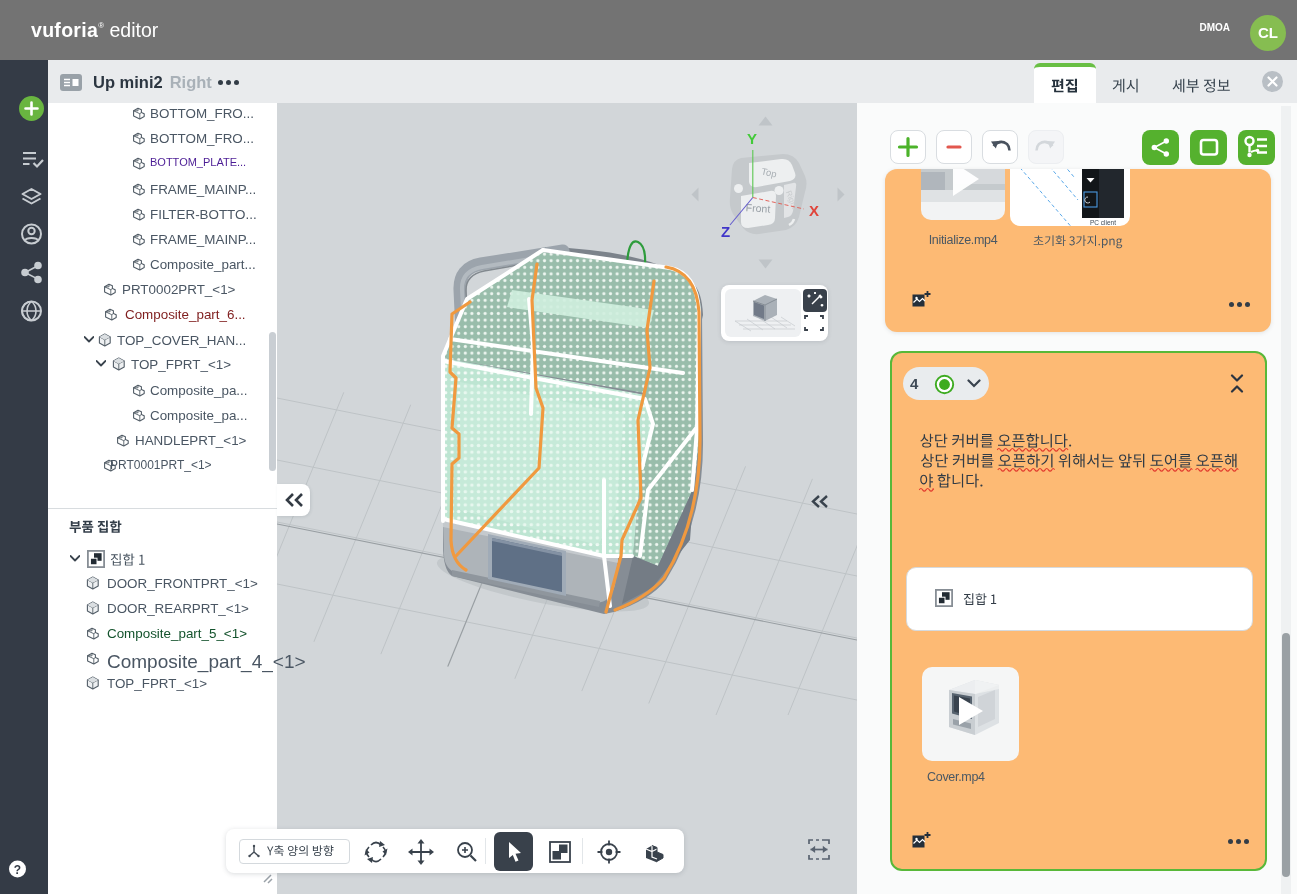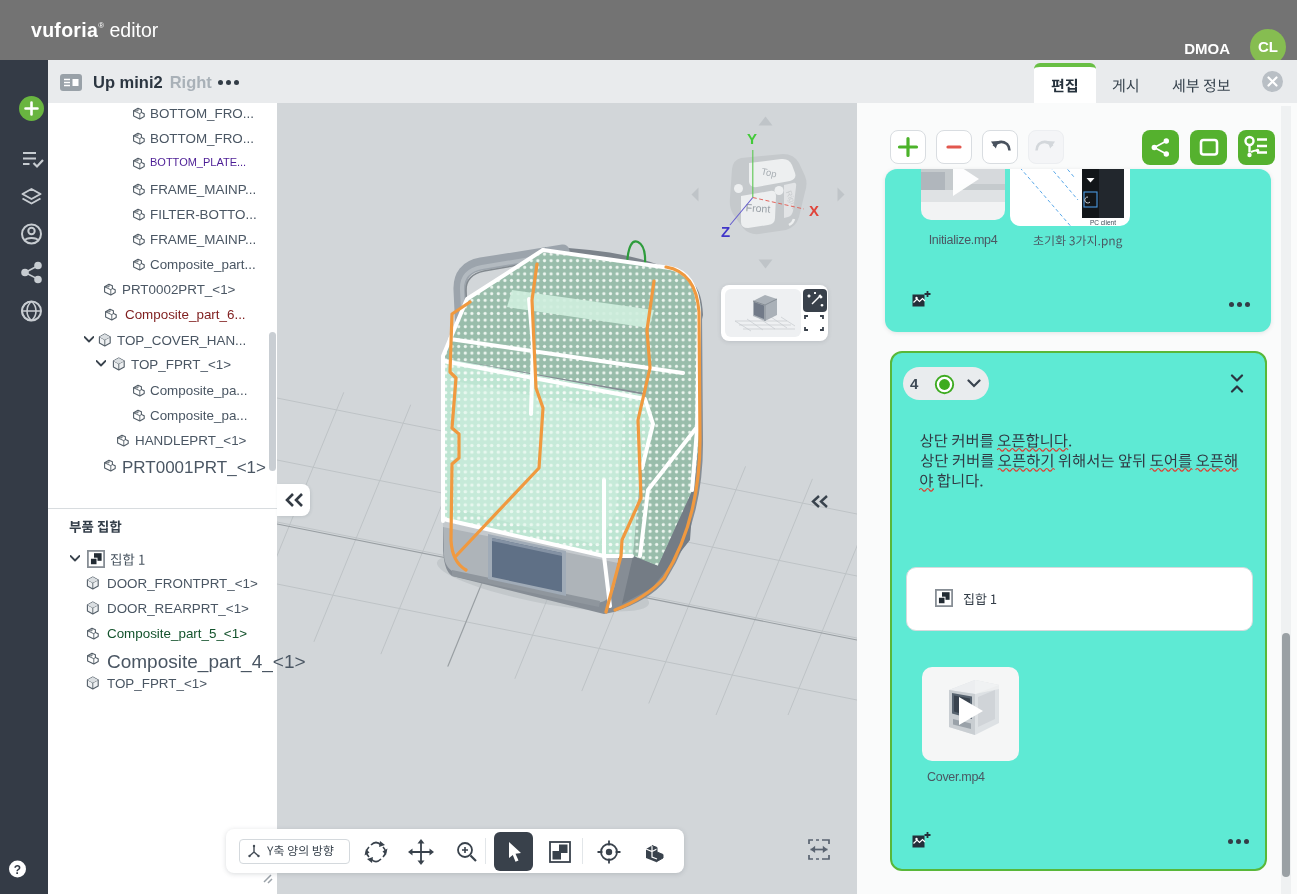--- a/index.html
+++ b/index.html
@@ -1,34 +1,34 @@
 <!DOCTYPE html>
 <html><head><meta charset="utf-8"><style>
 *{margin:0;padding:0;box-sizing:border-box}
 html,body{width:1297px;height:894px;overflow:hidden;font-family:"Liberation Sans",sans-serif;background:#fafbfb}
 .abs{position:absolute}
 #topbar{position:absolute;left:0;top:0;width:1297px;height:60px;background:#737373}
 #logo{position:absolute;left:31px;top:19px;color:#fff;font-size:19.5px;letter-spacing:0}
 #logo b{font-weight:700;letter-spacing:.3px}
 #logo sup{font-size:8px;vertical-align:9px}
-#dmoa{position:absolute;right:67px;top:40px;color:#fff;font-size:15px;font-weight:700;letter-spacing:0}
-#avatar{position:absolute;left:1250px;top:29px;width:36px;height:36px;border-radius:50%;background:#86bd51;color:#fff;font-size:15px;font-weight:700;text-align:center;line-height:36px}
+#dmoa{position:absolute;right:67px;top:22px;color:#fff;font-size:10px;font-weight:700;letter-spacing:0}
+#avatar{position:absolute;left:1250px;top:15px;width:36px;height:36px;border-radius:50%;background:#86bd51;color:#fff;font-size:15px;font-weight:700;text-align:center;line-height:36px}
 #sidebar{position:absolute;left:0;top:60px;width:48px;height:834px;background:#343b46}
 #header2{position:absolute;left:48px;top:60px;width:1249px;height:43px;background:#e9ebed}
 #upmini{position:absolute;left:93px;top:73px;font-size:16.5px;font-weight:700;color:#2c3641}
 #upmini span{color:#a9b1b8;font-weight:700;margin-left:7px}
 #hdots{position:absolute;left:218px;top:80px;width:22px;height:6px}
 #tab-edit{position:absolute;left:1034px;top:63px;width:62px;height:40px;background:#fff;border-radius:6px 6px 0 0;border-top:4px solid #69bf44}
 #closebtn{position:absolute;left:1262px;top:71px;width:21px;height:21px;border-radius:50%;background:#b9bfc5}
 #treepanel{position:absolute;left:48px;top:103px;width:229px;height:791px;background:#fff}
 #viewer{position:absolute;left:277px;top:103px;width:580px;height:791px;background:#d2d6d9}
 #rightpanel{position:absolute;left:857px;top:103px;width:440px;height:791px;background:#fafbfb}
 .wbtn{position:absolute;width:36px;height:34px;background:#fff;border:1px solid #d9dde1;border-radius:8px}
 .gbtn{position:absolute;width:37px;height:35px;background:#55b12e;border-radius:8px}
-.card{position:absolute;background:#5eead4;border-radius:12px}
+.card{position:absolute;background:#fdba74;border-radius:12px}
 #card1{left:885px;top:169px;width:386px;height:163px;box-shadow:0 1px 4px rgba(60,70,80,.13);overflow:hidden}
 #card2{left:890px;top:351px;width:377px;height:520px;border:2px solid #58b839}
 .thumb{position:absolute;border-radius:10px;overflow:hidden}
 .tlabel{position:absolute;font-size:12.5px;letter-spacing:-.3px;color:#4b5863;white-space:nowrap}
 .dots3{position:absolute;width:24px;height:6px}
 .dots3 i,#hdots i{position:absolute;top:0;width:5px;height:5px;border-radius:50%;background:#333d47;display:block}
 .dots3 i:nth-child(2),#hdots i:nth-child(2){left:8px}.dots3 i:nth-child(3),#hdots i:nth-child(3){left:16px}
 #pill{position:absolute;left:903px;top:367px;width:86px;height:33px;background:#e9ecee;border-radius:17px}
 #jipbox{position:absolute;left:906px;top:567px;width:347px;height:64px;border:1px solid #d6dadd;border-radius:10px;background:#fff}
 #scrollbar{position:absolute;left:1281px;top:106px;width:10px;height:788px;background:#eff1f2}
@@ -185,21 +185,21 @@
     <use href="#ip"></use>
   </svg>
 <div class="abs" style="left:150px;top:407.5px;font-size:13.4px;color:#4a5663;white-space:nowrap">Composite_pa...</div>
 <svg class="abs" style="left:115px;top:432px" width="16" height="16">
     <use href="#ip"></use>
   </svg>
 <div class="abs" style="left:135px;top:433px;font-size:13.4px;color:#4a5663;white-space:nowrap">HANDLEPRT_&lt;1&gt;</div>
 <svg class="abs" style="left:102px;top:457px" width="16" height="16">
     <use href="#ip"></use>
   </svg>
-<div class="abs" style="left:122px;top:458px;font-size:17px;color:#4a5663;white-space:nowrap">PRT0001PRT_&lt;1&gt;</div>
+<div class="abs" style="left:110px;top:458px;font-size:12px;color:#4a5663;white-space:nowrap">PRT0001PRT_&lt;1&gt;</div>
 <div class="abs" style="left:48px;top:508px;width:229px;height:1px;background:#d8dcdf"></div>
 <div class="abs" style="left:69px;top:517.5px">
     <svg width="53" height="18" viewBox="0 -13.50 53 17.55" style="position:absolute;overflow:visible">
       <path d="M0.6 -4.1H11.9V-2.7H0.6ZM5.3 -3.4H7.1V1.2H5.3ZM1.8 -10.8H3.6V-9.4H8.8V-10.8H10.5V-5.3H1.8ZM3.6 -8.0V-6.7H8.8V-8.0Z M17.7 -4.4H19.5V-2.5H17.7ZM13.0 -5.5H24.3V-4.0H13.0ZM13.9 -11.0H23.3V-9.5H13.9ZM14.0 -7.7H23.2V-6.2H14.0ZM15.5 -10.4H17.3V-6.7H15.5ZM19.9 -10.4H21.7V-6.7H19.9ZM14.3 -3.0H22.9V1.1H14.3ZM21.2 -1.6H16.0V-0.4H21.2Z M31.5 -10.2H33.0V-9.5Q33.0 -8.3 32.6 -7.3Q32.2 -6.3 31.4 -5.6Q30.6 -4.8 29.4 -4.5L28.5 -5.9Q29.3 -6.1 29.8 -6.5Q30.4 -6.9 30.8 -7.3Q31.1 -7.8 31.3 -8.4Q31.5 -8.9 31.5 -9.5ZM31.9 -10.2H33.3V-9.5Q33.3 -8.9 33.5 -8.4Q33.7 -7.9 34.0 -7.5Q34.4 -7.0 34.9 -6.6Q35.5 -6.3 36.3 -6.1L35.4 -4.7Q34.2 -5.0 33.4 -5.7Q32.6 -6.4 32.2 -7.4Q31.9 -8.4 31.9 -9.5ZM29.0 -10.6H35.8V-9.2H29.0ZM37.0 -11.3H38.8V-4.5H37.0ZM30.5 -4.0H32.3V-2.9H37.1V-4.0H38.8V1.1H30.5ZM32.3 -1.5V-0.4H37.1V-1.5Z M48.9 -11.3H50.7V-4.0H48.9ZM50.0 -8.3H52.4V-6.8H50.0ZM42.6 -3.5H44.4V-2.6H48.9V-3.5H50.7V1.1H42.6ZM44.4 -1.2V-0.3H48.9V-1.2ZM40.9 -10.2H48.2V-8.8H40.9ZM44.6 -8.5Q45.5 -8.5 46.2 -8.2Q46.8 -7.9 47.2 -7.4Q47.6 -6.9 47.6 -6.3Q47.6 -5.6 47.2 -5.1Q46.8 -4.6 46.2 -4.3Q45.5 -4.0 44.6 -4.0Q43.6 -4.0 43.0 -4.3Q42.3 -4.6 41.9 -5.1Q41.5 -5.6 41.5 -6.3Q41.5 -6.9 41.9 -7.4Q42.3 -7.9 43.0 -8.2Q43.6 -8.5 44.6 -8.5ZM44.6 -7.2Q44.0 -7.2 43.6 -6.9Q43.2 -6.7 43.2 -6.3Q43.2 -5.8 43.6 -5.6Q44.0 -5.4 44.6 -5.4Q45.2 -5.4 45.5 -5.6Q45.9 -5.8 45.9 -6.3Q45.9 -6.7 45.5 -6.9Q45.2 -7.2 44.6 -7.2ZM43.7 -11.4H45.4V-9.4H43.7Z" fill="#333e49"></path>
     </svg>
   </div>
 <svg class="abs" style="left:70px;top:555px" width="10" height="7">
     <use href="#chev"></use>
   </svg>
 <svg class="abs" style="left:87px;top:550px" width="18" height="18">

